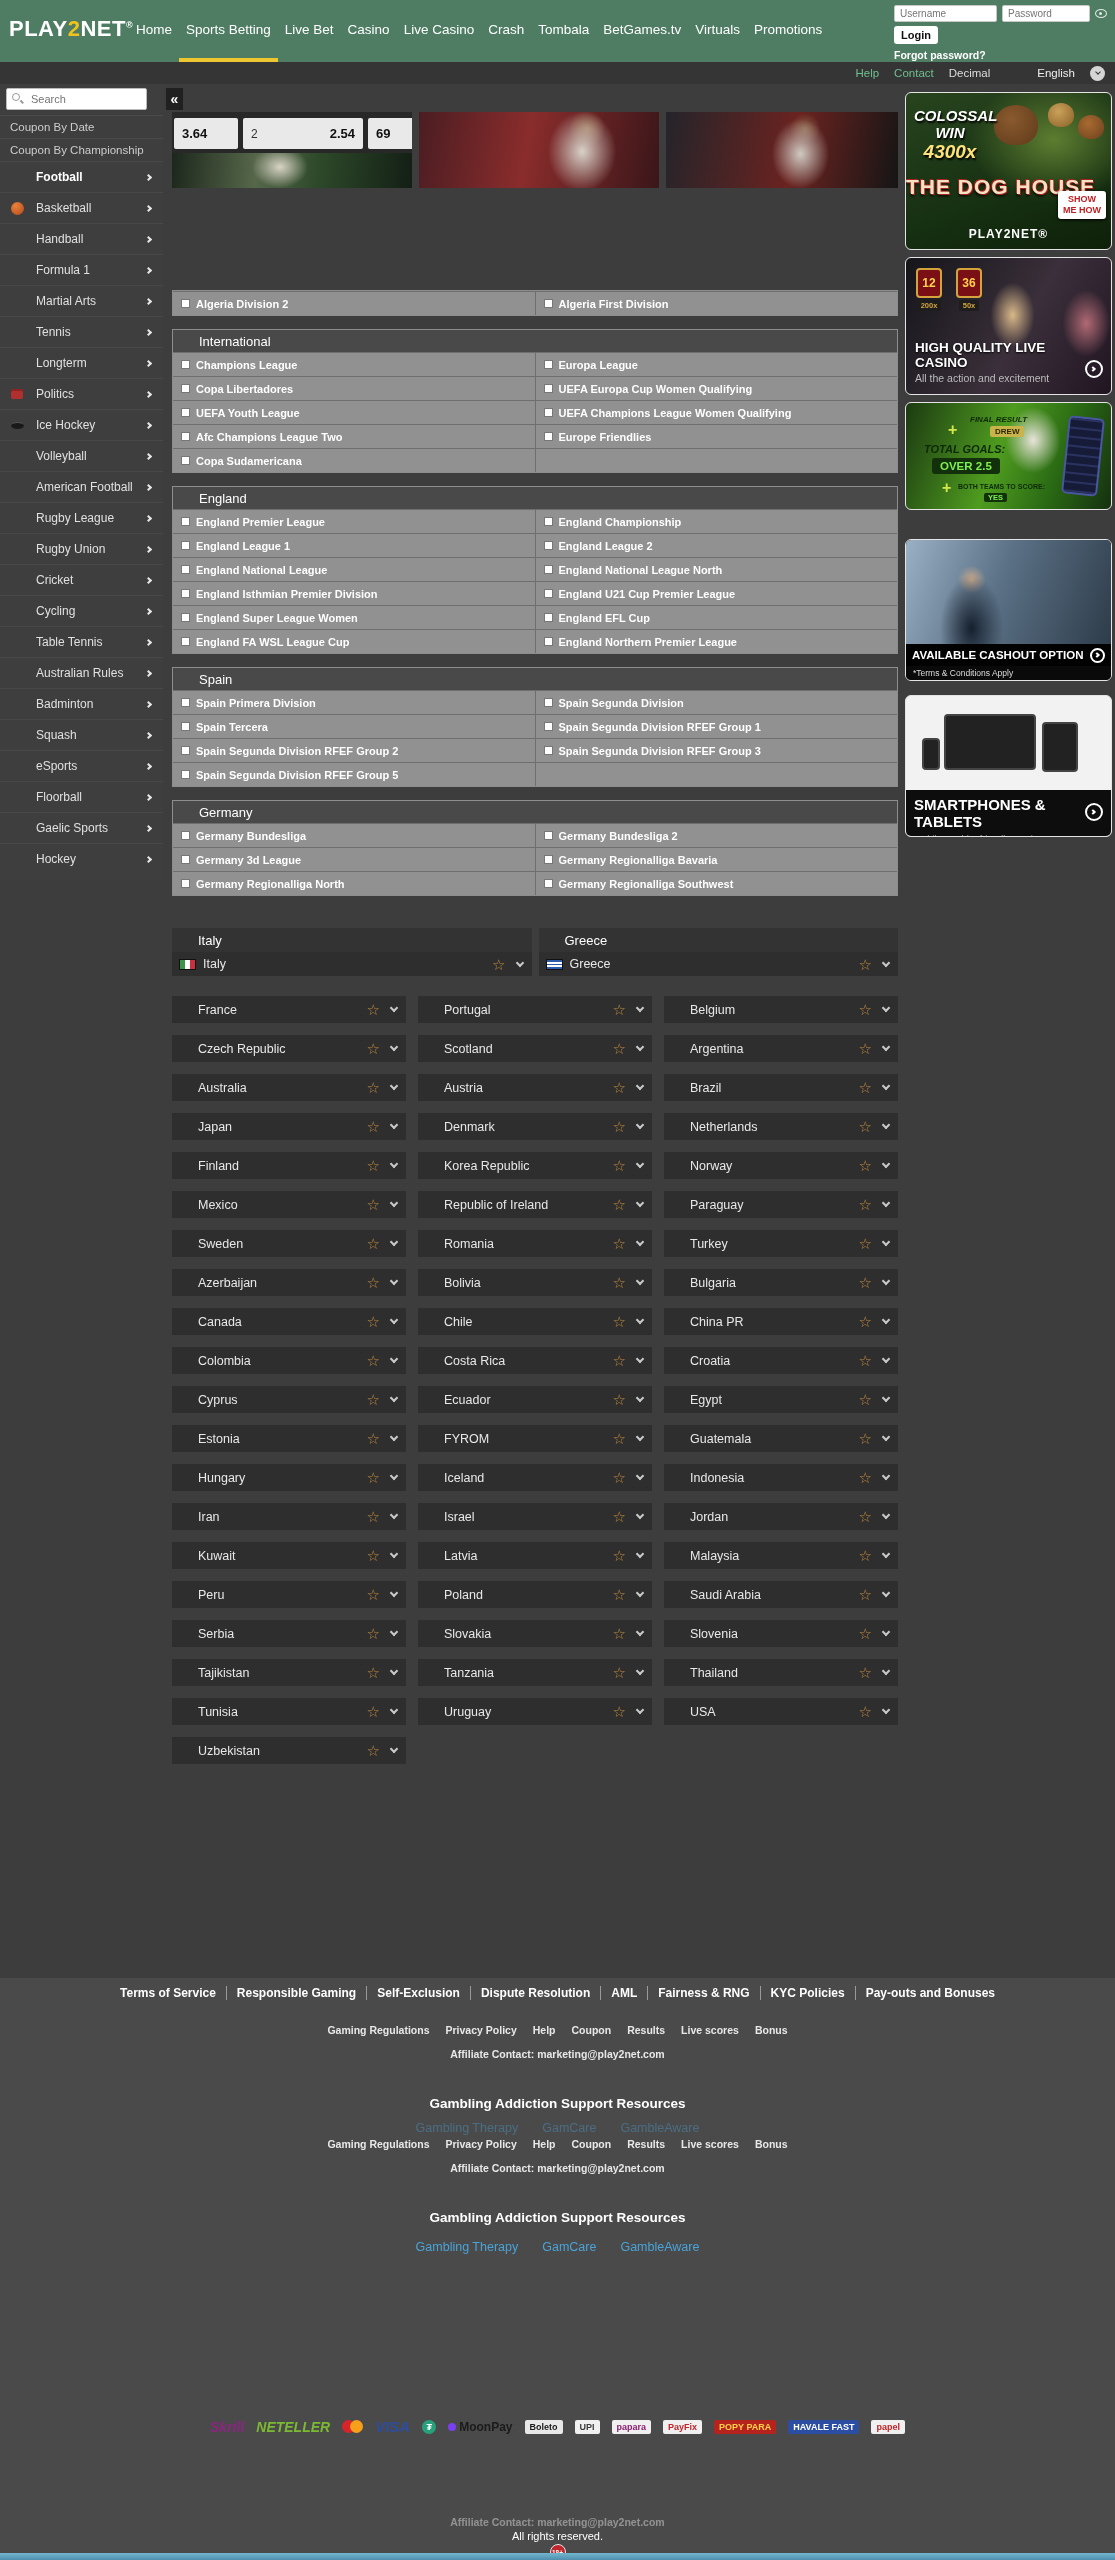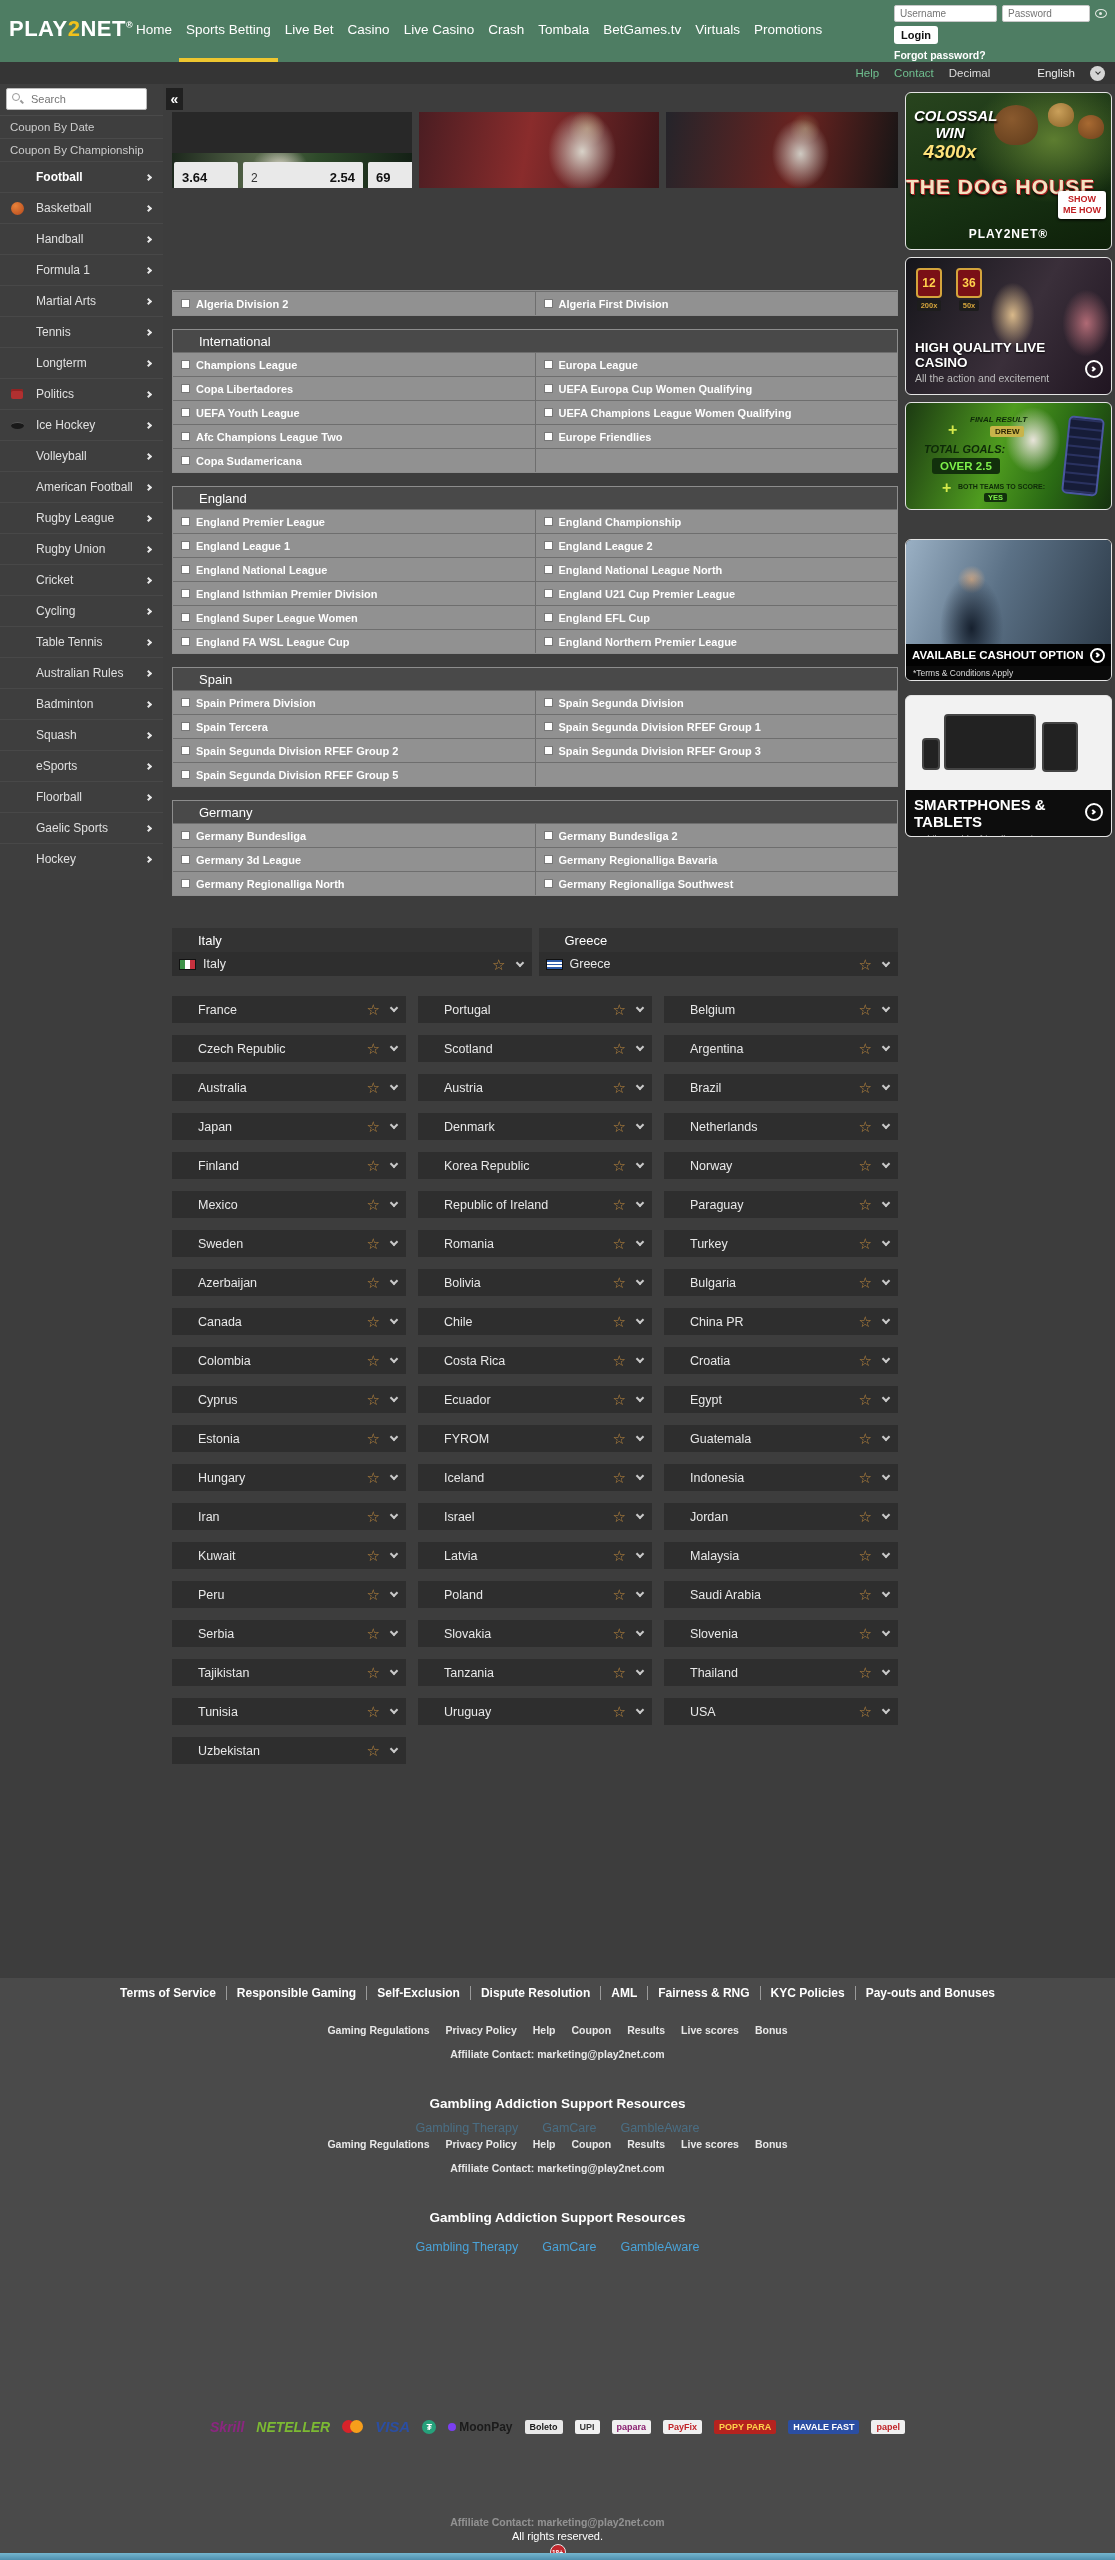--- a/index.html
+++ b/index.html
@@ -53,21 +53,21 @@
   .sicon.politics { width:12px; height:10px; border-radius:2px; background:#b03030; box-shadow:inset 0 2px 0 #8f2222; }
   .sicon.puck { width:13px; height:7px; border-radius:50%; background:#191919; border-top:1px solid #555; }
 
   
   .main { position:absolute; top:84px; left:166px; width:734px; }
   .collapse-btn { position:absolute; left:0; top:4px; width:17px; height:22px; background:#202020; color:#fff; font-weight:bold; font-size:14px; display:flex; align-items:center; justify-content:center; cursor:pointer; }
   .carousel { position:absolute; top:28px; left:6px; display:flex; gap:7px; }
   .card { position:relative; width:240px; height:76px; background:#282828; overflow:hidden; flex:none; }
   .card:last-child { width:232px; }
   .odds-row { position:absolute; top:6px; left:2px; right:2px; display:flex; gap:5px; z-index:2; }
-  .odd { height:31px; background:#e9e9e9; border-radius:2px; display:flex; align-items:center; justify-content:space-between; padding:0 8px; overflow:hidden; flex:none; cursor:pointer;margin-top:44px; }
+  .odd { height:31px; background:#e9e9e9; border-radius:2px; display:flex; align-items:center; justify-content:space-between; padding:0 8px; overflow:hidden; flex:none; cursor:pointer; }
   .odd .ol { font-size:12px; color:#333; }
   .odd .ol:empty { display:none; }
   .odd .ov { font-size:13px; font-weight:bold; color:#111; }
   .photo1 { position:absolute; bottom:0; left:0; right:0; height:35px;
     background:radial-gradient(40px 30px at 45% 40%, #d9d4c6, rgba(0,0,0,0) 70%), linear-gradient(95deg,#1c271c,#56674a 35%,#2e4a2a 60%,#131f15); }
   .photo2 { position:absolute; inset:0;
     background:radial-gradient(55px 65px at 68% 52%, #d8d2c8, rgba(0,0,0,0) 62%), radial-gradient(26px 26px at 70% 22%, #9a6f52, rgba(0,0,0,0) 70%), linear-gradient(100deg,#4a1d22,#8a2c2c 45%,#3a1619); }
   .photo3 { position:absolute; inset:0;
     background:radial-gradient(48px 58px at 58% 55%, #cfcac2, rgba(0,0,0,0) 60%), radial-gradient(22px 22px at 60% 22%, #8a6047, rgba(0,0,0,0) 70%), linear-gradient(100deg,#24242a,#6b2320 55%,#151515); }
 

